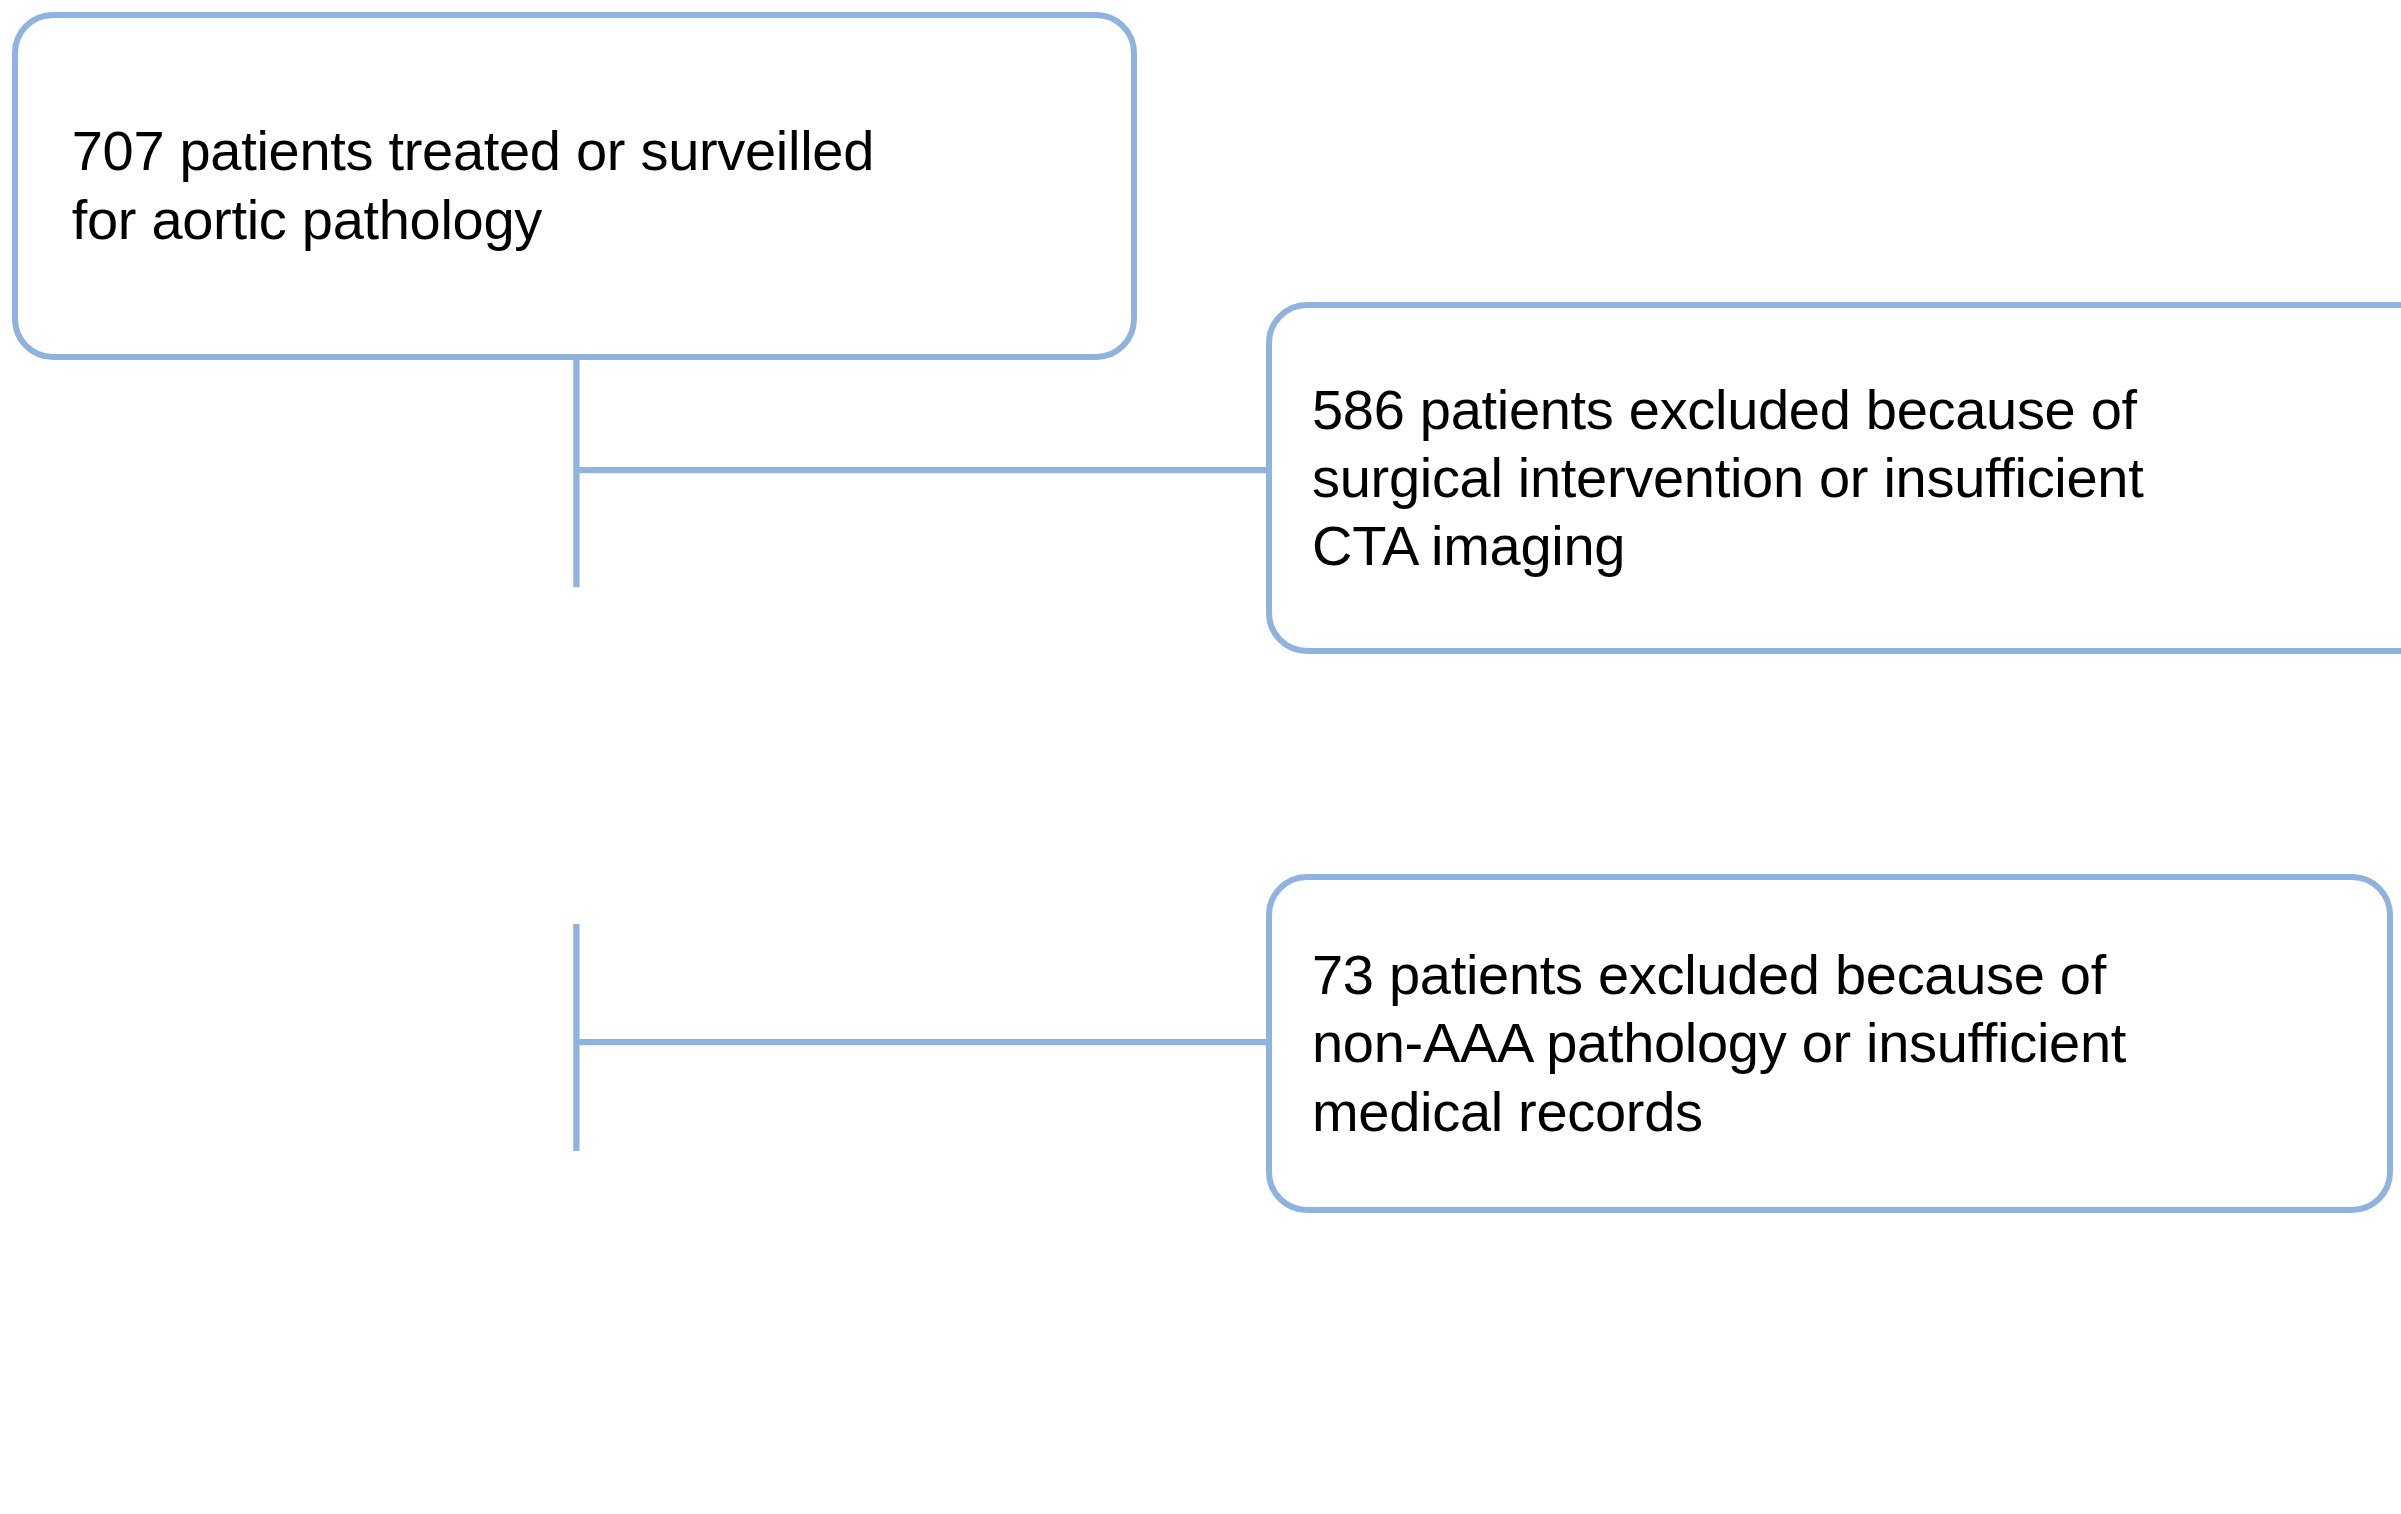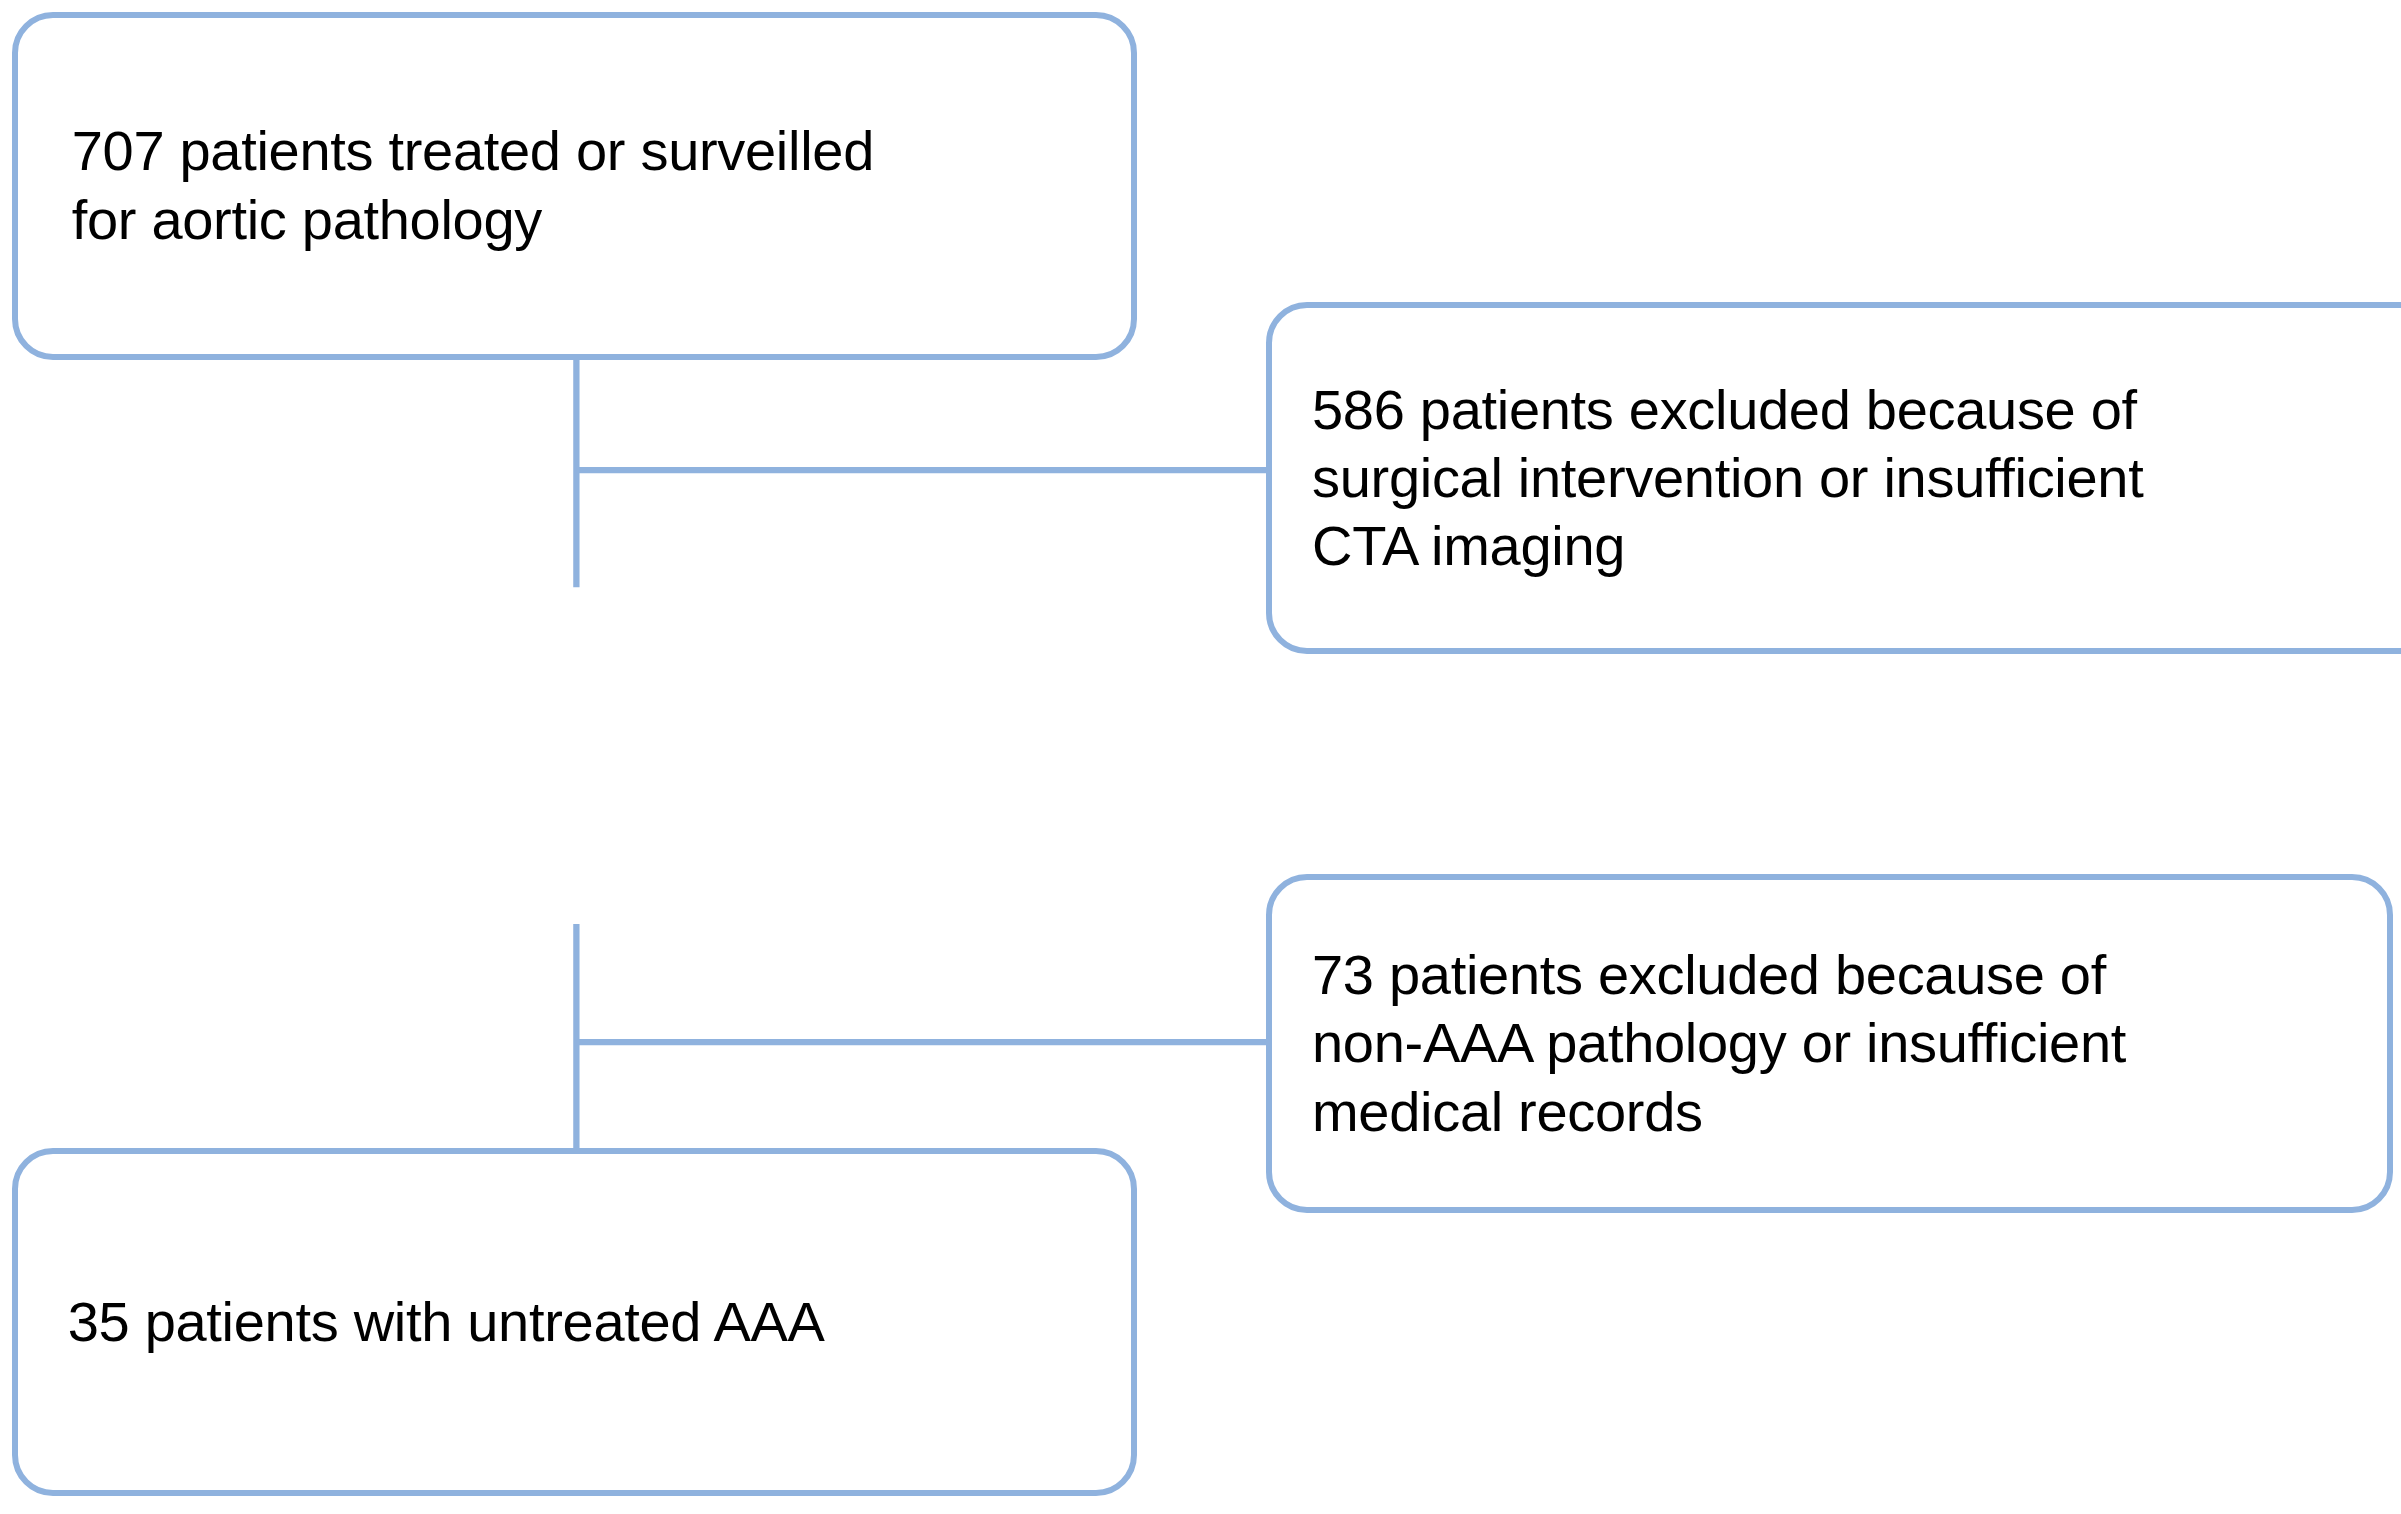--- a/index.html
+++ b/index.html
@@ -96,18 +96,15 @@
 CTA imaging</span>
   </div>
 
 
   <div class="flow-box" id="box-excluded-2">
     <span class="flow-box-text">73 patients excluded because of
 non-AAA pathology or insufficient
 medical records</span>
   </div>
 
-  <div class="flow-box" id="box-included-3">
-    <span class="flow-box-text">35 patients with untreated AAA</span>
-  </div>
 
 </div>
 
 
 </body></html>

